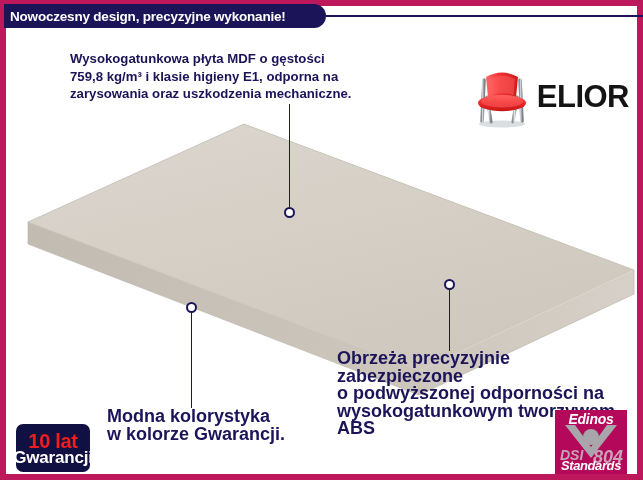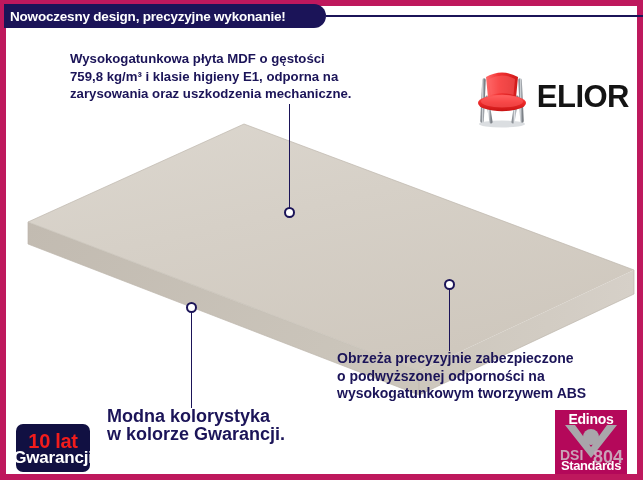--- a/index.html
+++ b/index.html
@@ -21,38 +21,38 @@
   #chair{width:62px;height:64px;position:relative;}
   #logo-text{font-size:31px;font-weight:bold;color:#141414;letter-spacing:-0.5px;
              font-family:"Liberation Sans",sans-serif;line-height:1;margin-left:4px;}
 
   
   #board-wrap{position:absolute;left:0;top:0;width:643px;height:480px;z-index:5;}
 
   
   .callout-text{position:absolute;color:#1b1458;font-weight:bold;z-index:15;}
   #txt-top{left:28px;top:44px;width:360px;font-size:13.2px;line-height:17.5px;margin-left:36px;}
-  #txt-right{left:331px;top:344px;width:300px;font-size:14px;line-height:17.5px;}
+  #txt-right{left:331px;top:344px;width:300px;font-size:18px;line-height:17.5px;}
   #txt-bottom{left:101px;top:402px;width:230px;font-size:18px;line-height:17.5px;}
 
   
   .leader{position:absolute;background:#1b1458;width:1.4px;z-index:12;}
   .marker{position:absolute;width:11px;height:11px;border-radius:50%;
           background:#ffffff;border:2.4px solid #1b1458;box-sizing:border-box;z-index:14;}
 
   
   #warranty{position:absolute;left:10px;top:418px;width:74px;height:48px;
             background:#111042;border-radius:7px;z-index:20;
             display:flex;flex-direction:column;align-items:center;justify-content:center;}
   #warranty-top{color:#f21c1c;font-size:20px;font-weight:bold;line-height:20px;letter-spacing:-0.3px;}
   #warranty-bottom{color:#ffffff;font-size:17px;font-weight:bold;line-height:14px;letter-spacing:-0.2px;}
 
   
   #edinos{position:absolute;right:10px;top:404px;width:72px;height:64px;
-          background:#b4085a;z-index:20;}
+          background:#b4085a;z-index:20;font-style:italic;}
   #edinos-title{position:absolute;top:1px;left:0;width:72px;text-align:center;
                 color:#ffffff;font-size:14px;font-weight:bold;letter-spacing:-0.3px;}
   #edinos-v{position:absolute;top:15px;left:8px;width:56px;height:34px;}
   #edinos-dsi{position:absolute;top:37px;left:5px;color:#c9a3b8;font-size:14px;font-weight:bold;}
   #edinos-804{position:absolute;top:37px;right:4px;color:#c9a3b8;font-size:18px;font-weight:bold;}
   #edinos-std{position:absolute;bottom:1px;left:0;width:72px;text-align:center;
               color:#ffffff;font-size:13px;font-weight:bold;letter-spacing:-0.4px;margin-top:28px;}
 </style>
 </head>
 <body>

